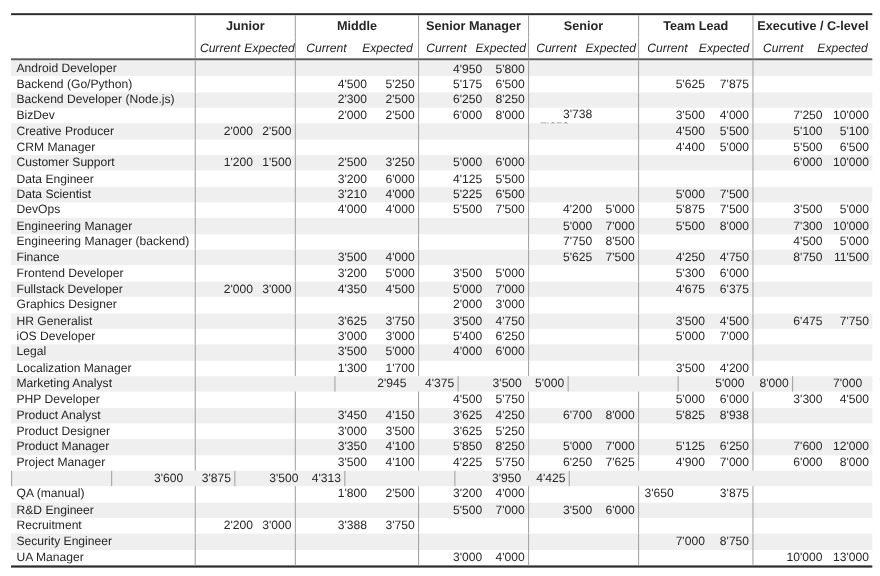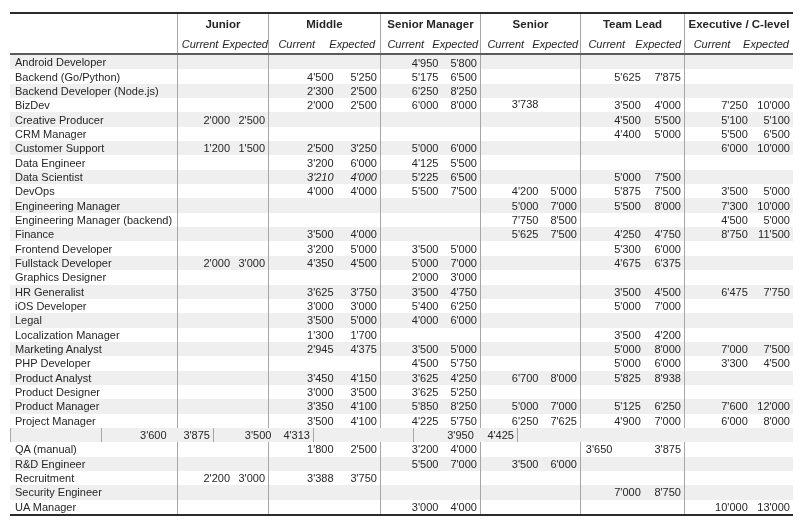--- a/index.html
+++ b/index.html
@@ -312,21 +312,21 @@
           <div class="half cur"></div>
           <div class="half exp"></div>
         </div>
       </div>
       <div class="row">
         <div class="role-cell">Data Scientist</div>
         <div class="grp" style="width: 91px;">
           <div class="half cur"></div>
           <div class="half exp"></div>
         </div>
-        <div class="grp" style="width: 112px; font-style: italic;">
+        <div class="grp" style="width: 112px;">
           <div class="half cur">3'210</div>
           <div class="half exp">4'000</div>
         </div>
         <div class="grp" style="width: 100px;">
           <div class="half cur">5'225</div>
           <div class="half exp">6'500</div>
         </div>
         <div class="grp" style="width: 100px;">
           <div class="half cur"></div>
           <div class="half exp"></div>
@@ -636,21 +636,21 @@
           <div class="half cur"></div>
           <div class="half exp"></div>
         </div>
       </div>
       <div class="row">
         <div class="role-cell">Marketing Analyst</div>
         <div class="grp" style="width: 91px;">
           <div class="half cur"></div>
           <div class="half exp"></div>
         </div>
-        <div class="grp" style="width: 112px;">
+        <div class="grp" style="width: 112px; margin-left: 36px;">
           <div class="half cur">2'945</div>
           <div class="half exp">4'375</div>
         </div>
         <div class="grp" style="width: 100px;">
           <div class="half cur">3'500</div>
           <div class="half exp">5'000</div>
         </div>
         <div class="grp" style="width: 100px;">
           <div class="half cur"></div>
           <div class="half exp"></div>

